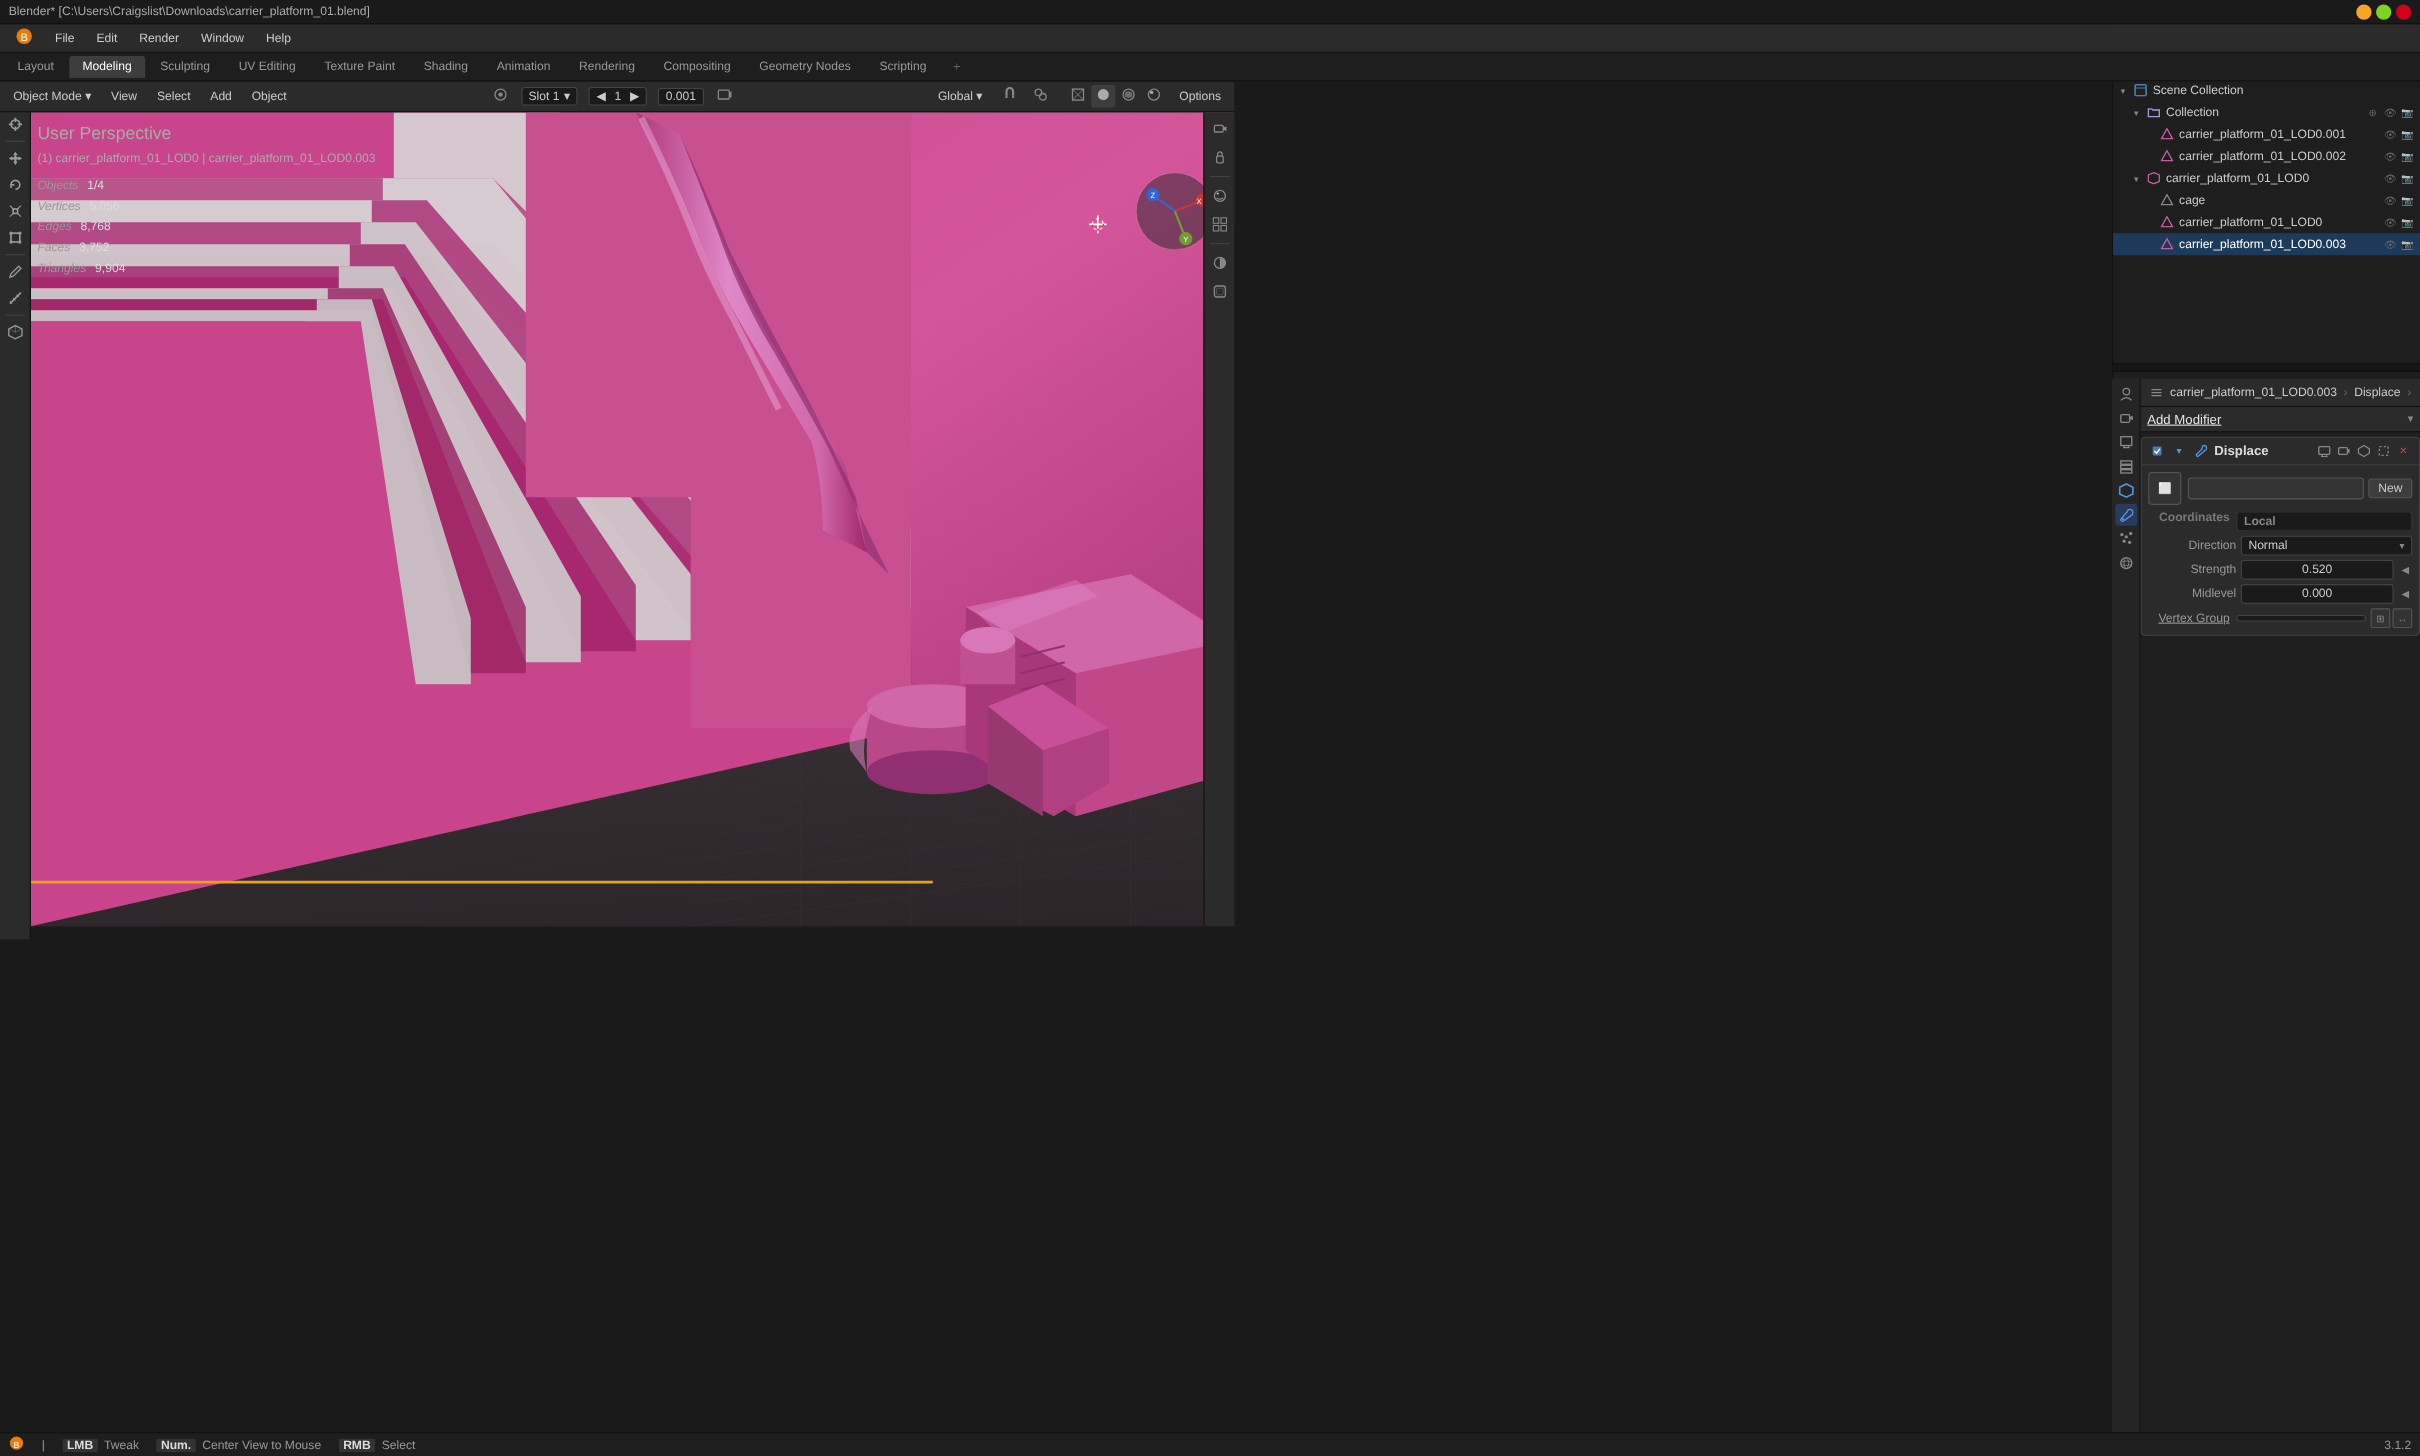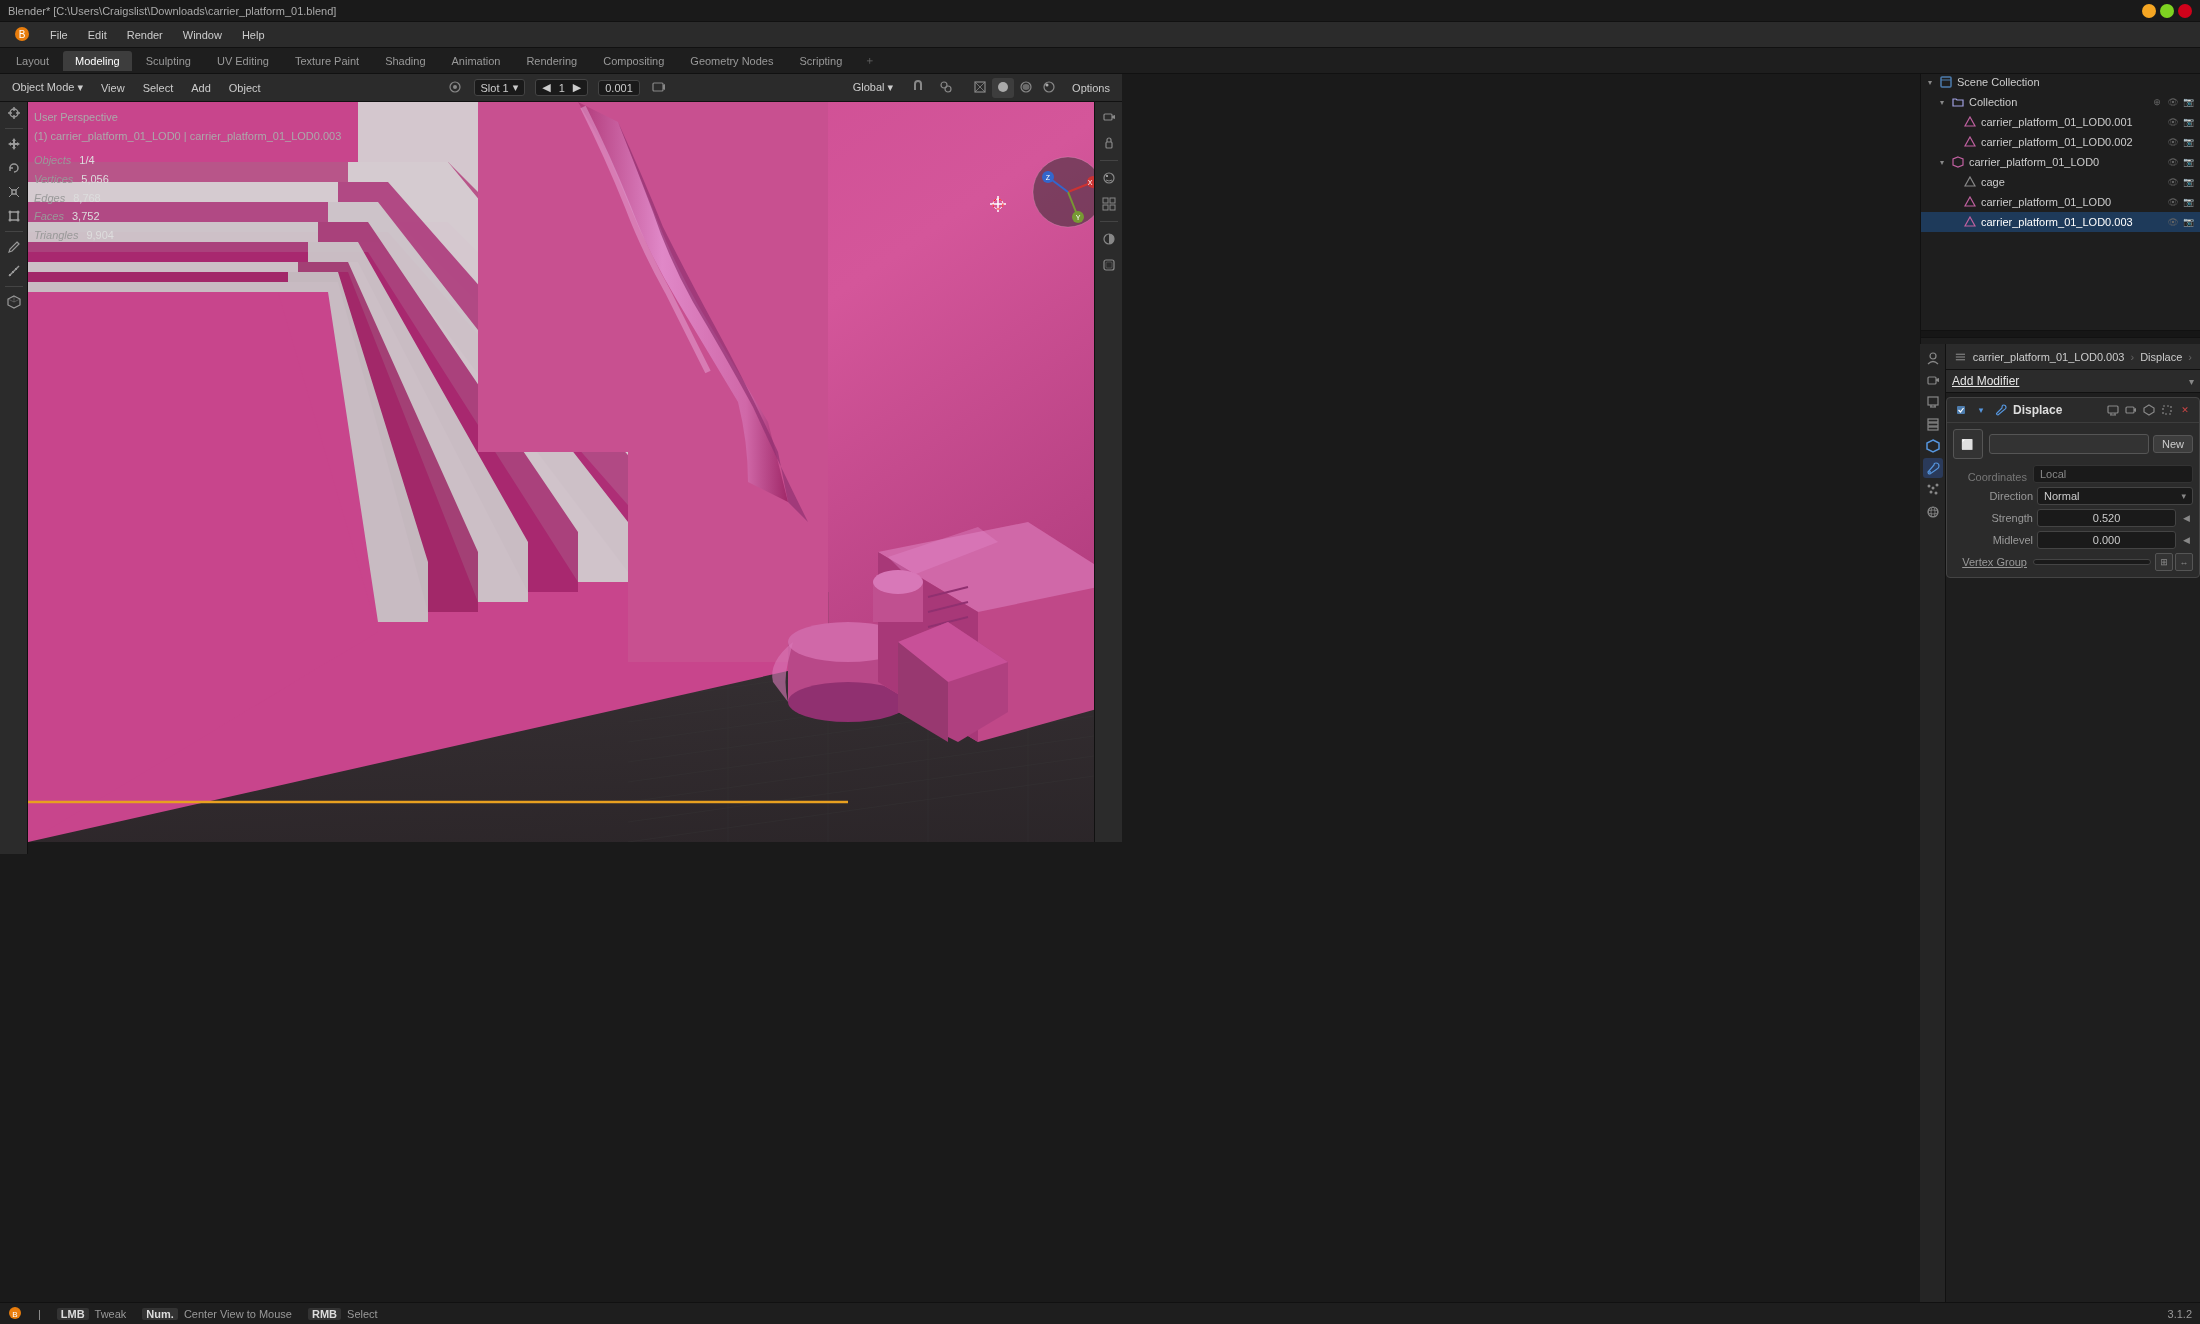--- a/index.html
+++ b/index.html
@@ -426,22 +426,23 @@
       font-size: 11px;
       color: #ccc;
       display: flex;
       align-items: center;
       justify-content: space-between;
       cursor: pointer;
     }
 
     .coordinates-row {
       display: flex;
-      align-items: flex-end;
+      align-items: flex-start;
       margin-bottom: 4px;
+      font-weight: bold;
     }
     .coord-label {
       width: 80px;
       text-align: right;
       color: #777;
       font-size: 11px;
       padding-right: 6px;
     }
     .coord-value {
       flex: 1;
@@ -949,21 +950,21 @@
         <text x="10" y="28" font-size="7" fill="white" text-anchor="middle">Y</text>
 
         <line x1="0" y1="0" x2="-20" y2="-15" stroke="#3366cc" stroke-width="2"></line>
         <circle cx="-20" cy="-15" r="6" fill="#3366cc"></circle>
         <text x="-20" y="-12" font-size="7" fill="white" text-anchor="middle">Z</text>
       </g>
 
     </svg>
 
     <div id="viewport-info">
-      <div style="color:#aaa;font-size:11px;">User Perspective</div>
+      <div style="color:#aaa;font-size:16px;">User Perspective</div>
       <div style="color:#aaa;font-size:11px;">(1) carrier_platform_01_LOD0 | carrier_platform_01_LOD0.003</div>
       <div style="margin-top:6px;">
         <div class="stat-row">
           <span class="stat-label">Objects</span>
           <span class="stat-value">1/4</span>
         </div>
         <div class="stat-row">
           <span class="stat-label">Vertices</span>
           <span class="stat-value">5,056</span>
         </div>

